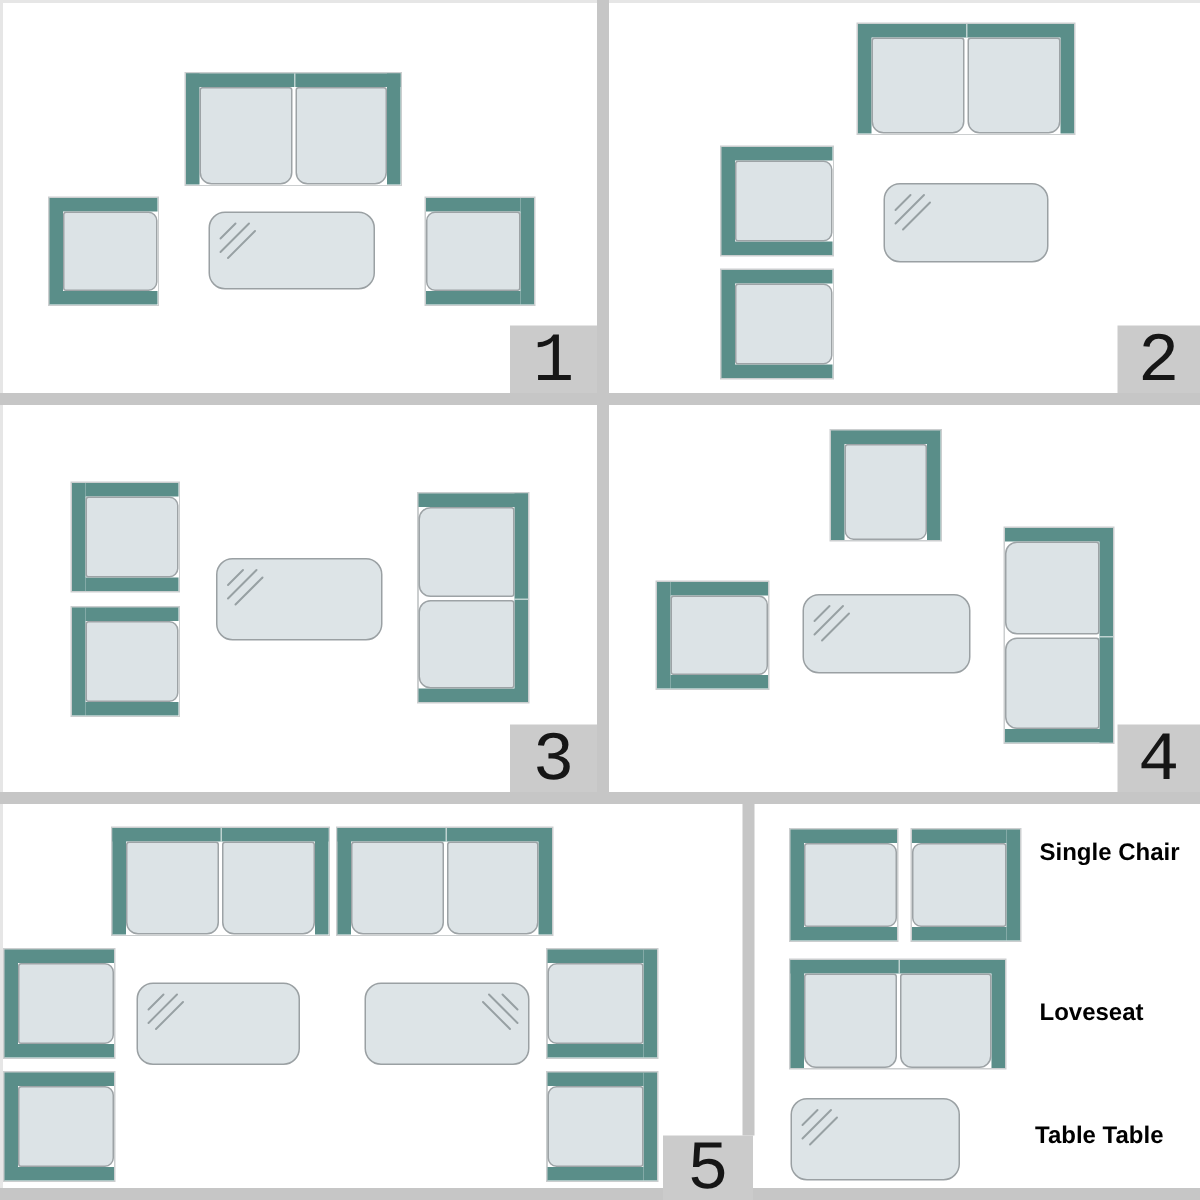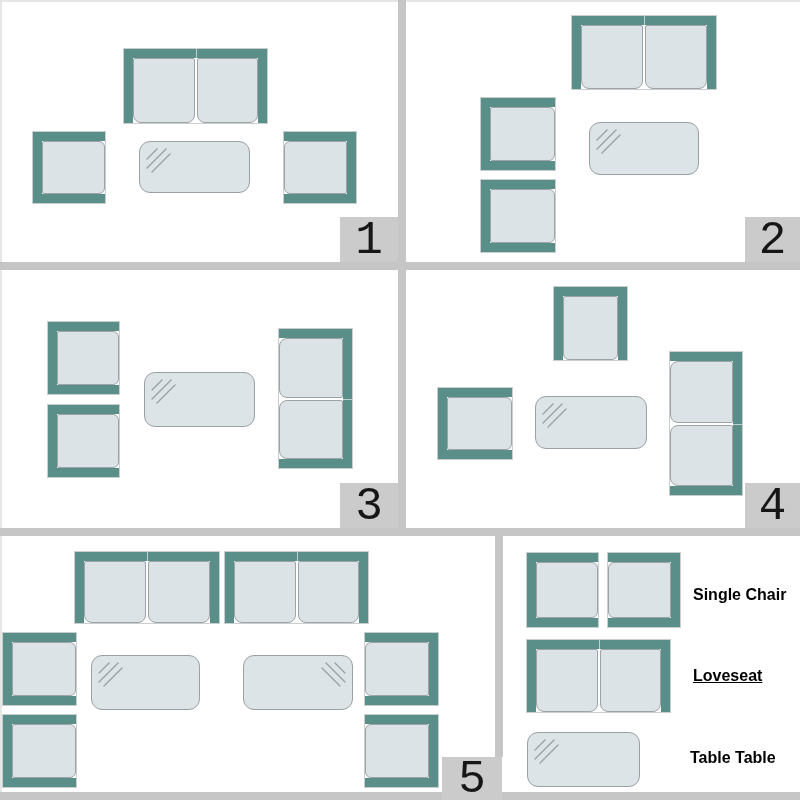--- a/index.html
+++ b/index.html
@@ -45,22 +45,22 @@
   <div class="badge" style="left:340px;top:483px;width:58px;height:45px;">
     <span>3</span>
     </div>
   <div class="badge" style="left:745px;top:483px;width:55px;height:45px;">
     <span>4</span>
     </div>
   <div class="badge" style="left:442px;top:757px;width:60px;height:43px;">
     <span>5</span>
     </div>
 
-  <div class="legend-label" style="left:693px;top:586px;">Single Chair</div>
-  <div class="legend-label" style="left:693px;top:667px;text-decoration:underline;">Loveseat</div>
+  <div class="legend-label" style="left:693px;top:560px;">Single Chair</div>
+  <div class="legend-label" style="left:693px;top:667px;">Loveseat</div>
   <div class="legend-label" style="left:690px;top:749px;">Table Table</div>
 
 <div class="furn loveseat" style="left: 124px; top: 49px; width: 143px; height: 74px;">
       <div class="part bar" style="left: 0px; right: 0px; top: 0px; height: 9px;">
         <div class="seam-v"></div>
       </div>
       <div class="part bar" style="left: 0px; top: 0px; bottom: 0px; width: 9px;"></div>
       <div class="part bar" style="right: 0px; top: 0px; bottom: 0px; width: 9px;"></div>
       <div class="part cushion" style="inset: 9px calc(50% + 1px) 0px 9px; border-radius: 2px 2px 8px 8px;"></div>
       <div class="part cushion" style="inset: 9px 9px 0px calc(50% + 1px); border-radius: 2px 2px 8px 8px;"></div>

